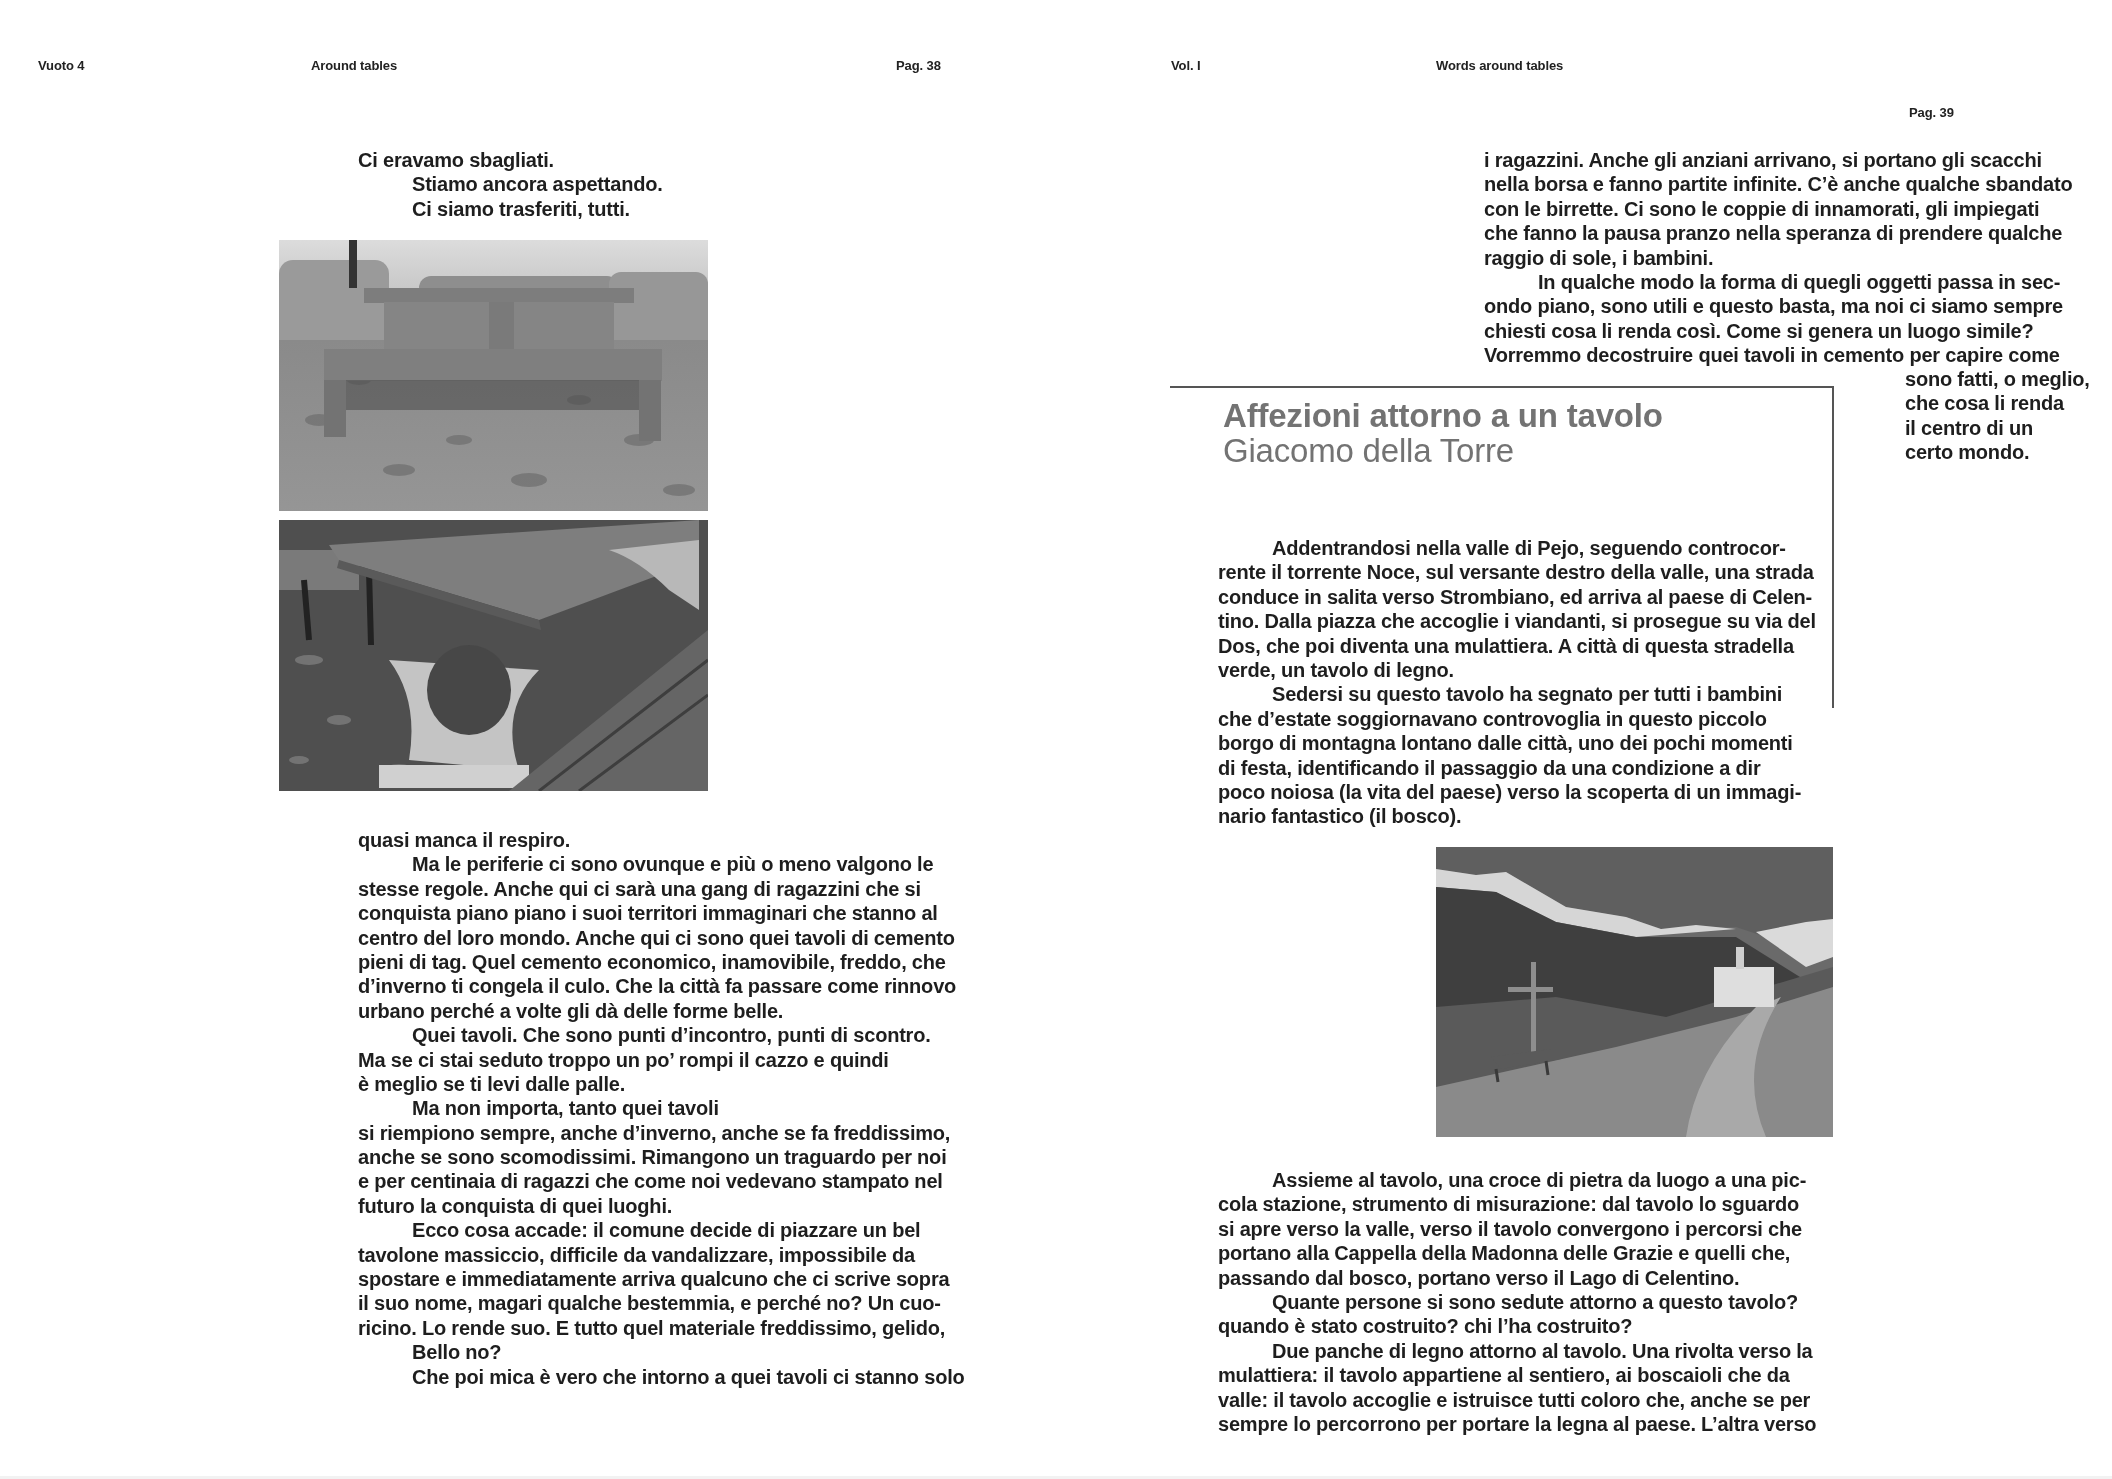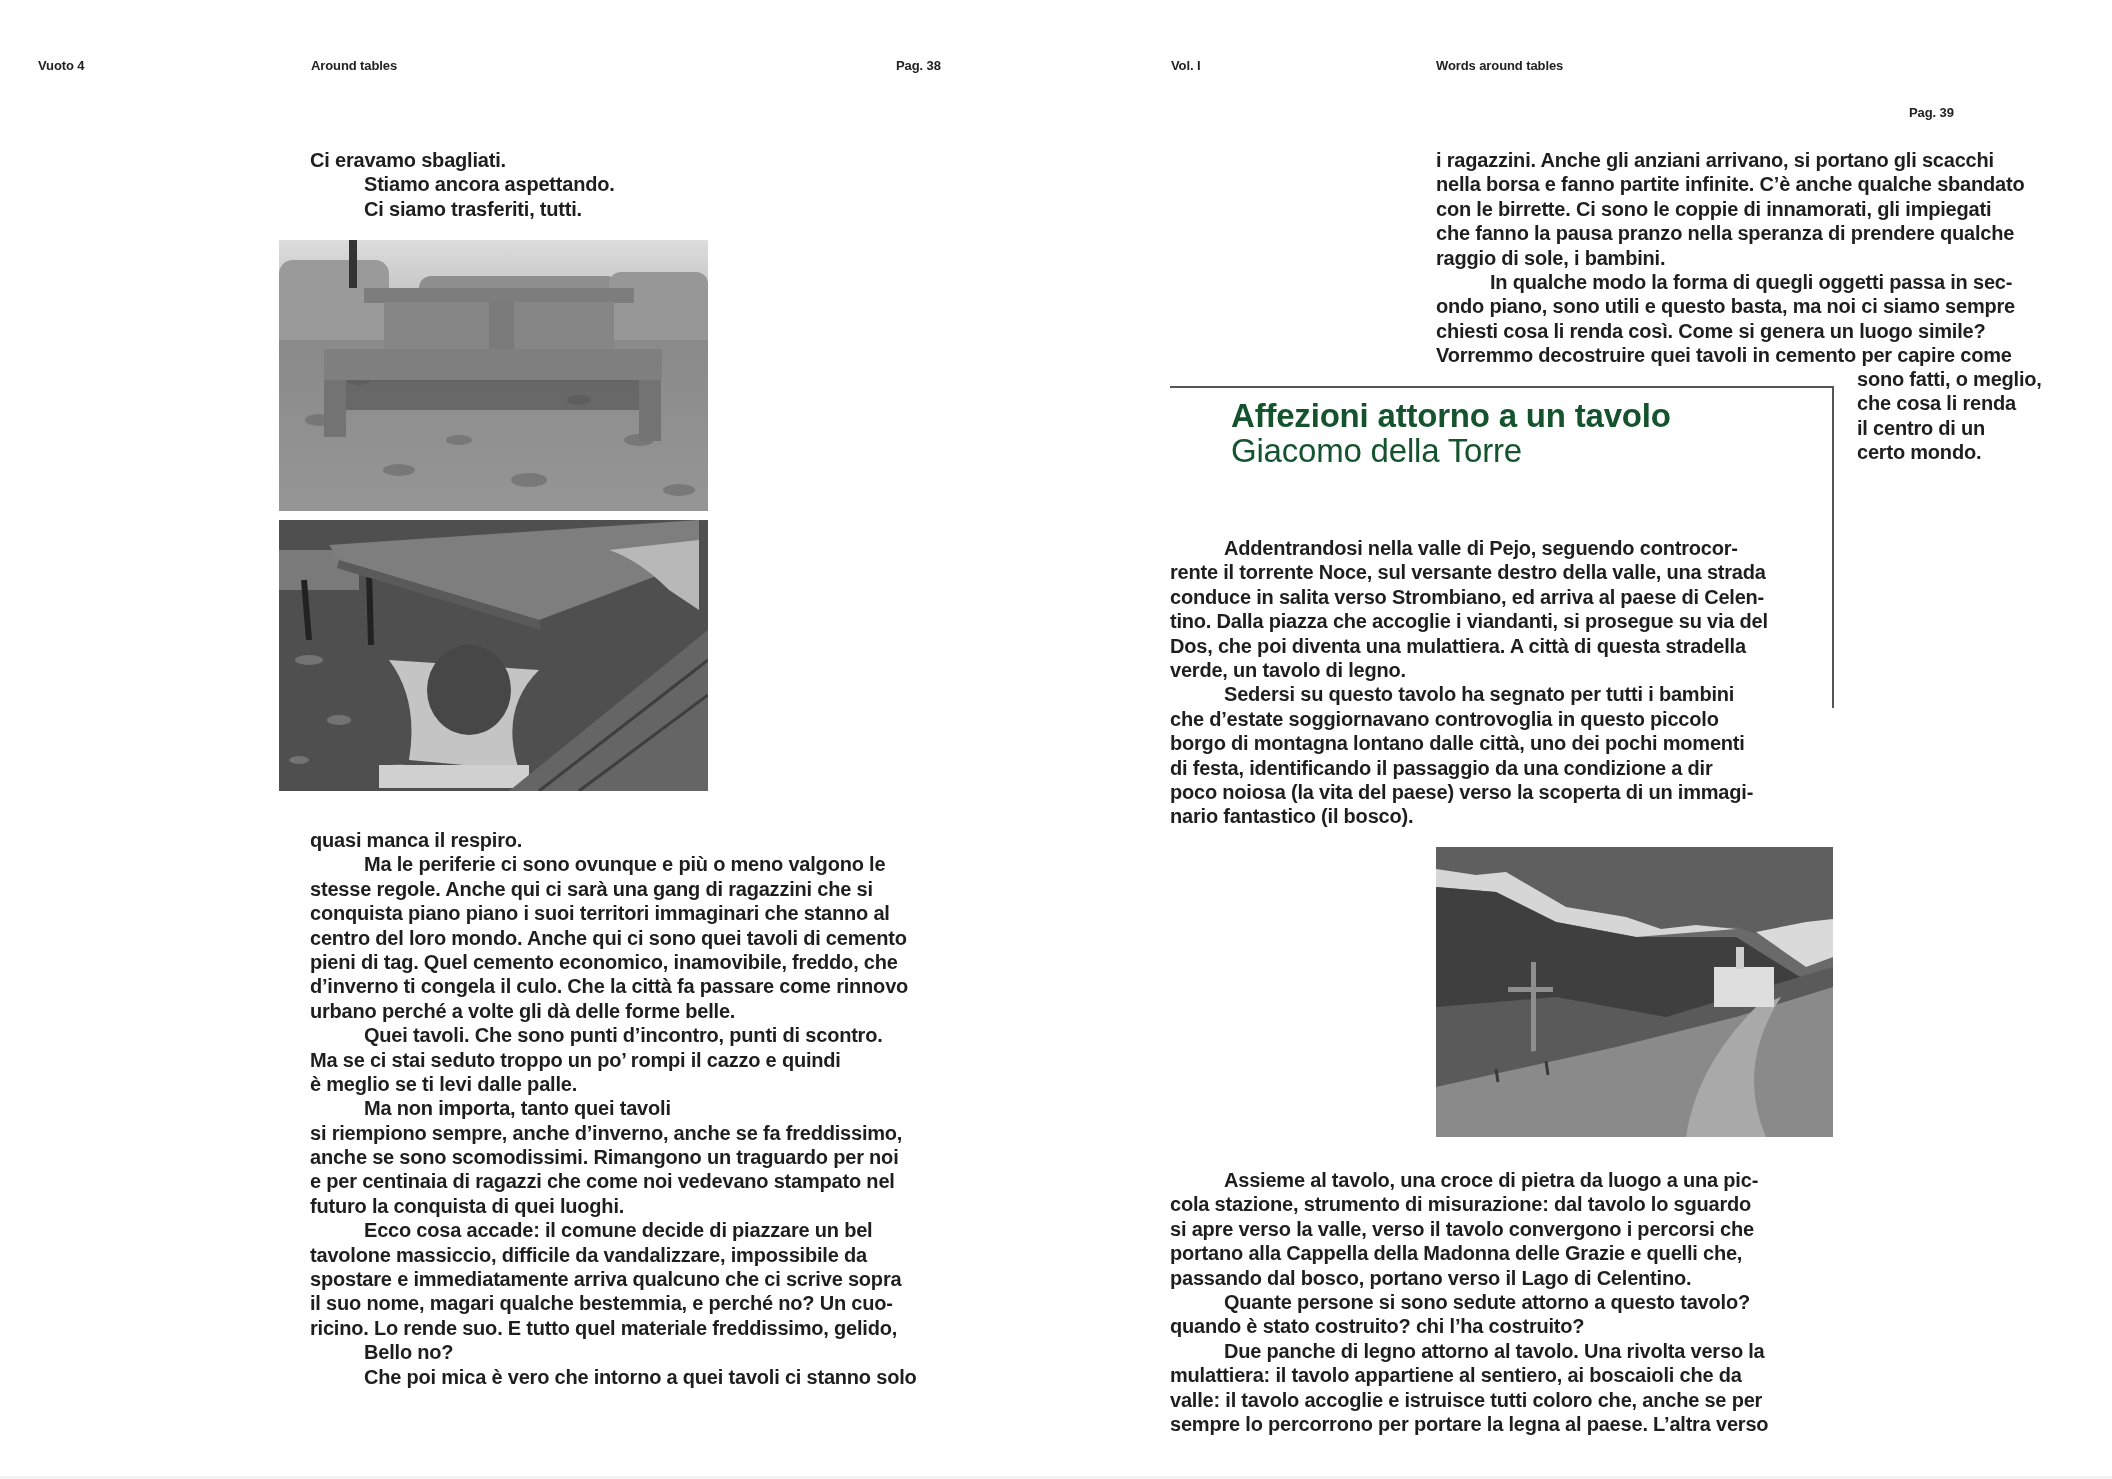--- a/index.html
+++ b/index.html
@@ -1,26 +1,26 @@
 <!DOCTYPE html>
 <html><head>
 <meta charset="utf-8">
 <style>
   html, body { margin: 0; padding: 0; background: #ffffff; }
   body { width: 2112px; height: 1479px; position: relative; overflow: hidden;
          font-family: "Liberation Sans", "DejaVu Sans", sans-serif; color: #1c1c1c; }
   .hdr { position: absolute; top: 58px; font-size: 13px; font-weight: bold; letter-spacing: -0.1px; color: #222; }
-  .block { position: absolute; font-size: 20px; font-weight: bold; line-height: 24.4px; letter-spacing: -0.2px; color: #1e1e1e; white-space: nowrap; }
+  .block { position: absolute; font-size: 20px; font-weight: bold; line-height: 24.4px; letter-spacing: -0.2px; color: #1e1e1e; white-space: nowrap; margin-left: 48px; }
   .block .ln { display: block; height: 24.4px; }
   .block .ln.ind { padding-left: 54px; }
   .photo { position: absolute; overflow: hidden; background: #888; }
   .photo svg { display: block; width: 100%; height: 100%; }
   .rule-h { position: absolute; background: #555; height: 1.5px; }
   .rule-v { position: absolute; background: #555; width: 1.5px; }
-  .title { position: absolute; left: 1223px; top: 398px; font-size: 33px; line-height: 35px; color: #14532d; white-space: nowrap; letter-spacing: -0.2px; margin-left: 8px; }
+  .title { position: absolute; left: 1223px; top: 398px; font-size: 33px; line-height: 35px; color: #737373; white-space: nowrap; letter-spacing: -0.2px; }
   .title .t1 { font-weight: bold; display: block; }
   .title .t2 { font-weight: normal; display: block; }
   .bottom-band { position: absolute; left: 0; right: 0; bottom: 0; height: 3px; background: #f2f2f2; }
 </style>
 </head>
 <body>
 
 <div class="hdr" style="left:38px;">Vuoto 4</div>
 <div class="hdr" style="left:311px;">Around tables</div>
 <div class="hdr" style="left: 896px;">Pag. 38</div>

